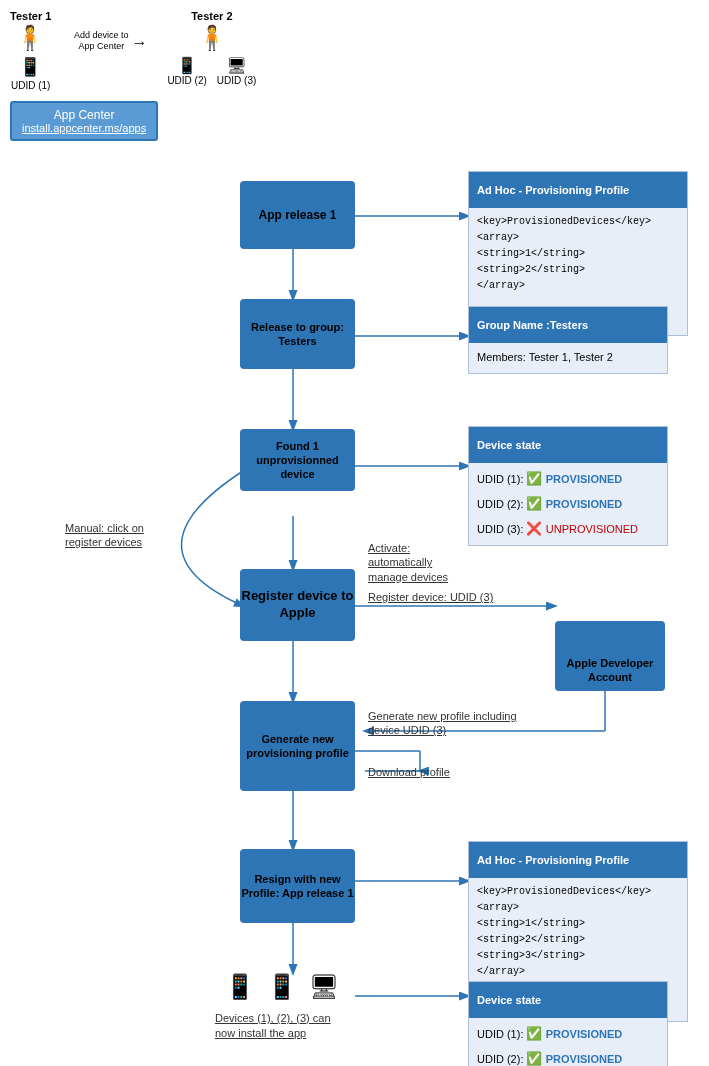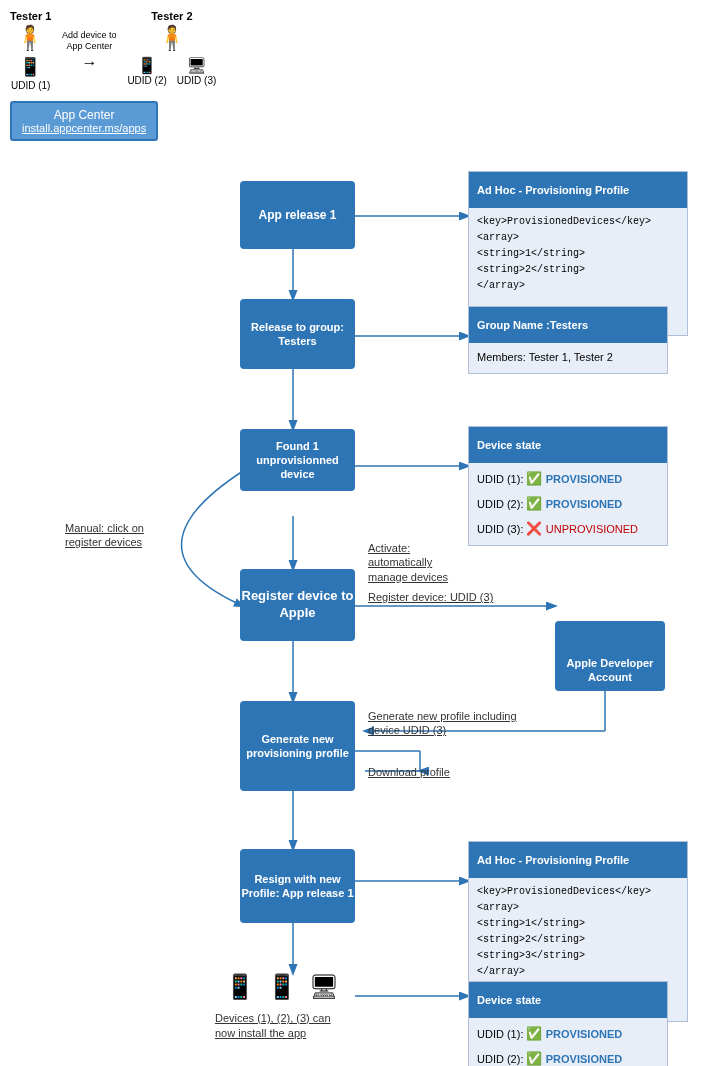--- a/index.html
+++ b/index.html
@@ -17,21 +17,21 @@
       position: relative;
       width: 709px;
       min-height: 1066px;
     }
 
     
     .tester-section {
       display: flex;
       align-items: flex-start;
       padding: 10px 10px 5px 10px;
-      gap: 8px;
+      gap: 20px;
     }
 
     .tester-figure {
       display: flex;
       flex-direction: column;
       align-items: center;
       font-size: 11px;
     }
 
     
@@ -55,21 +55,21 @@
 
     
     .flow-area {
       position: relative;
       width: 709px;
     }
 
     
     .blue-box {
       background: #2e75b6;
-      color: #ffffff;
+      color: #000000;
       border-radius: 4px;
       text-align: center;
       font-weight: bold;
       font-size: 13px;
       display: flex;
       align-items: center;
       justify-content: center;
       position: absolute;
     }
 
@@ -144,21 +144,21 @@
   <div class="tester-section">
 
     <div class="tester-figure">
       <span style="font-size:11px; font-weight:bold; margin-bottom:2px;">Tester 1</span>
       <span style="font-size:24px;">🧍</span>
       <span style="font-size:18px; margin-top:4px;">📱</span>
       <span style="font-size:10px; margin-top:2px;">UDID (1)</span>
     </div>
 
     <div style="display:flex; align-items:center; gap:10px; margin-top:20px;">
-      <div style="display:flex; flex-direction:column; align-items:center;">
+      <div style="display:flex; flex-direction:row; align-items:center;">
         <span style="font-size:9px; text-align:center; width:60px; line-height:1.2;">Add device to App Center</span>
         <span style="font-size:16px;">→</span>
       </div>
     </div>
 
     <div class="tester-figure">
       <span style="font-size:11px; font-weight:bold; margin-bottom:2px;">Tester 2</span>
       <span style="font-size:24px;">🧍</span>
       <div style="display:flex; gap:10px; margin-top:4px;">
         <div style="display:flex; flex-direction:column; align-items:center;">

